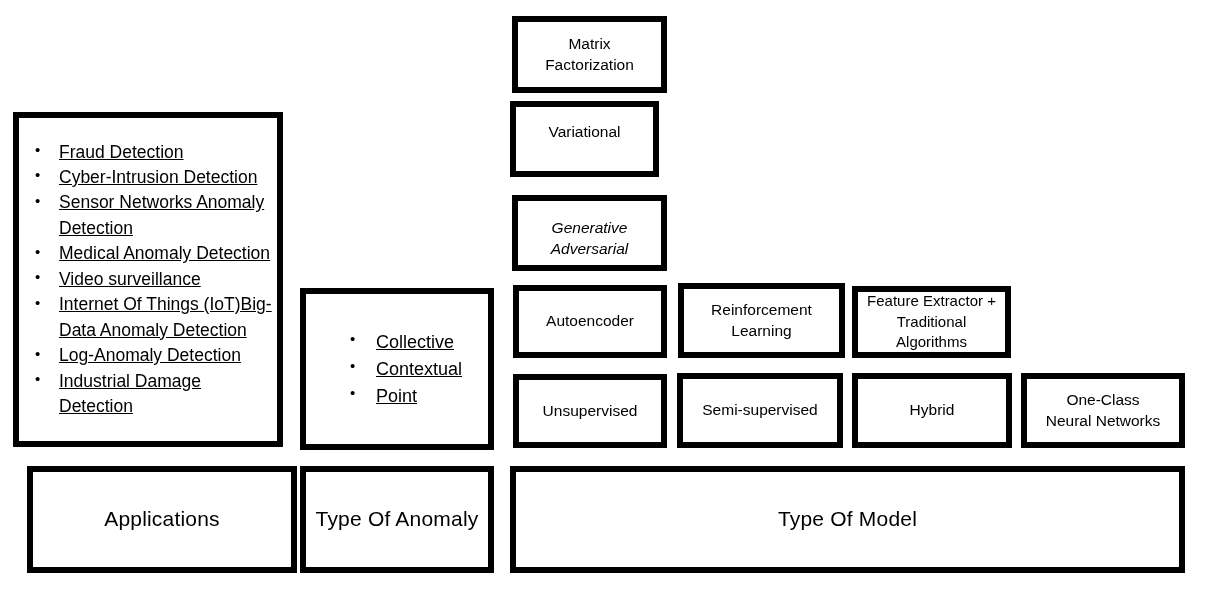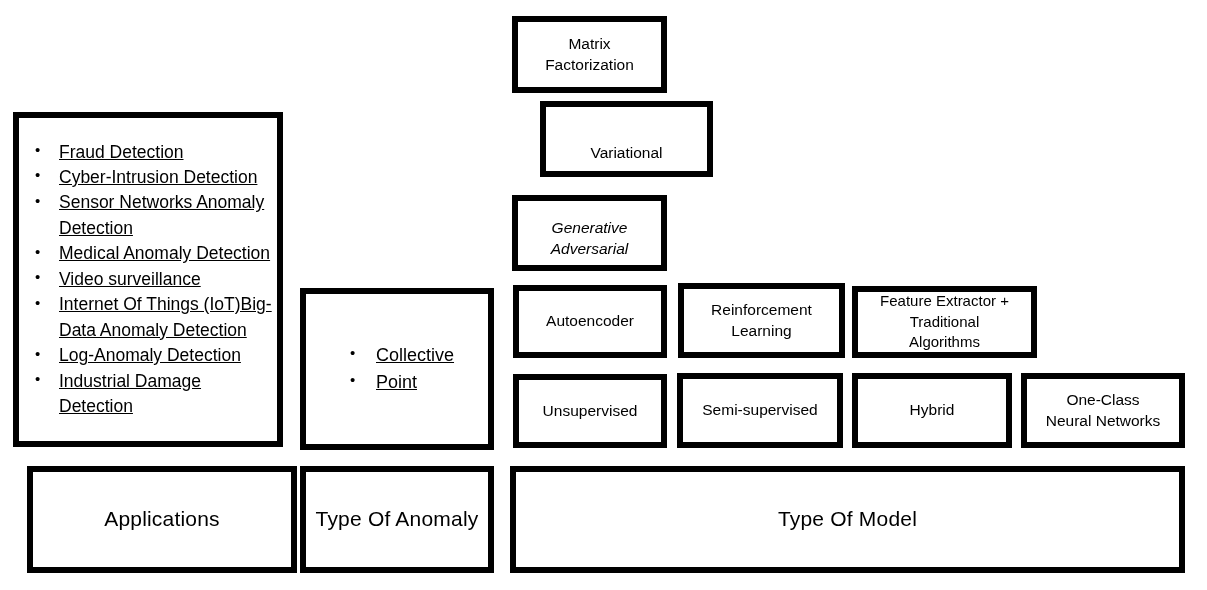--- a/index.html
+++ b/index.html
@@ -115,52 +115,53 @@
     </ul>
   </div>
 
   <div class="box cat-label" style="left:13px; top:466px; width:270px; height:107px;margin-left:14px;">
     <span class="box-text">Applications</span>
   </div>
 
   <div class="box list-box" id="anomaly-list" style="left:300px; top:288px; width:194px; height:162px;">
     <ul class="bullets">
       <li>Collective</li>
+      <li>Contextual</li>
       <li>Point</li>
     </ul>
   </div>
 
   <div class="box cat-label" style="left:300px; top:466px; width:194px; height:107px;">
     <span class="box-text">Type Of Anomaly</span>
   </div>
 
   <div class="box model-box" style="left:512px; top:16px; width:155px; height:77px;">
     <span class="box-text">Matrix
 Factorization</span>
   </div>
 
-  <div class="box model-box shift-up" style="left:540px; top:101px; width:173px; height:76px;align-items:flex-end;">
+  <div class="box model-box shift-up" style="left:510px; top:101px; width:149px; height:76px;">
     <span class="box-text">Variational</span>
   </div>
 
   <div class="box model-box shift-down" style="left:512px; top:195px; width:155px; height:76px;font-style:italic;">
     <span class="box-text">Generative
 Adversarial</span>
   </div>
 
   <div class="box model-box" style="left:513px; top:285px; width:154px; height:73px;">
     <span class="box-text">Autoencoder</span>
   </div>
 
   <div class="box model-box" style="left:678px; top:283px; width:167px; height:75px;">
     <span class="box-text">Reinforcement
 Learning</span>
   </div>
 
-  <div class="box model-box narrow-font" style="left:852px; top:286px; width:185px; height:72px;">
+  <div class="box model-box narrow-font" style="left:852px; top:286px; width:159px; height:72px;">
     <span class="box-text">Feature Extractor +
 Traditional
 Algorithms</span>
   </div>
 
   <div class="box model-box" style="left:513px; top:374px; width:154px; height:74px;">
     <span class="box-text">Unsupervised</span>
   </div>
 
   <div class="box model-box" style="left:677px; top:373px; width:166px; height:75px;">

